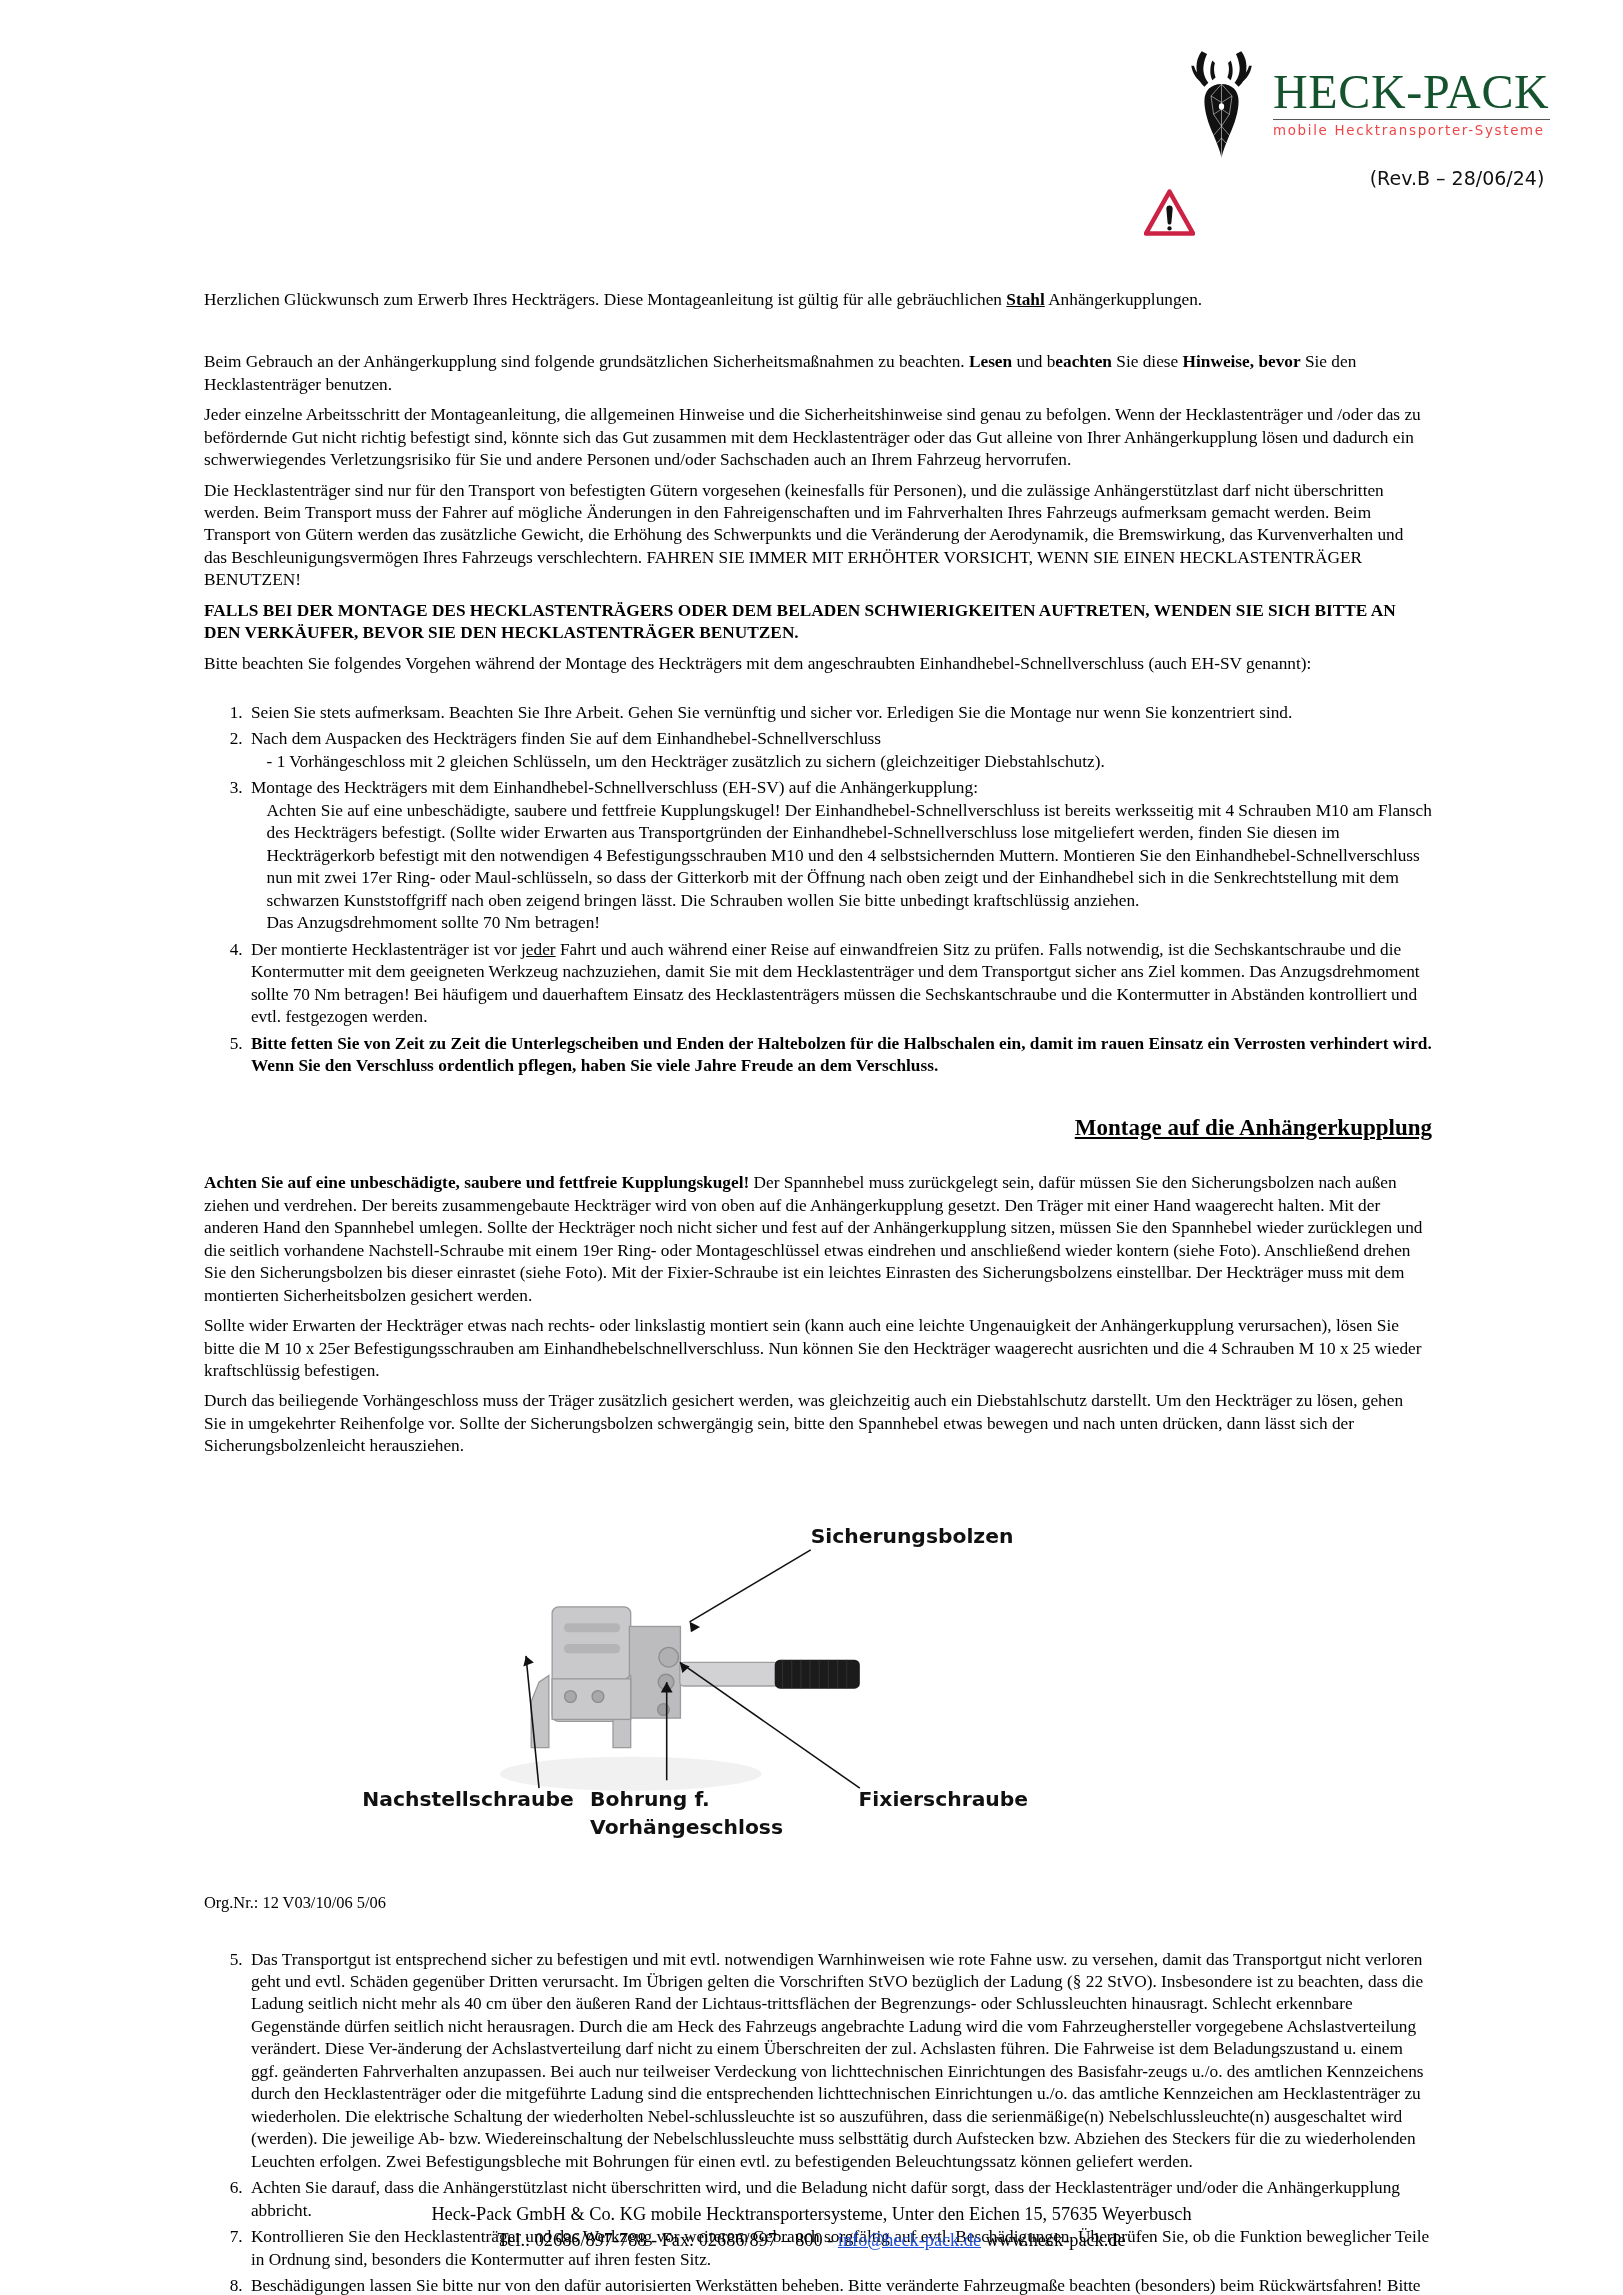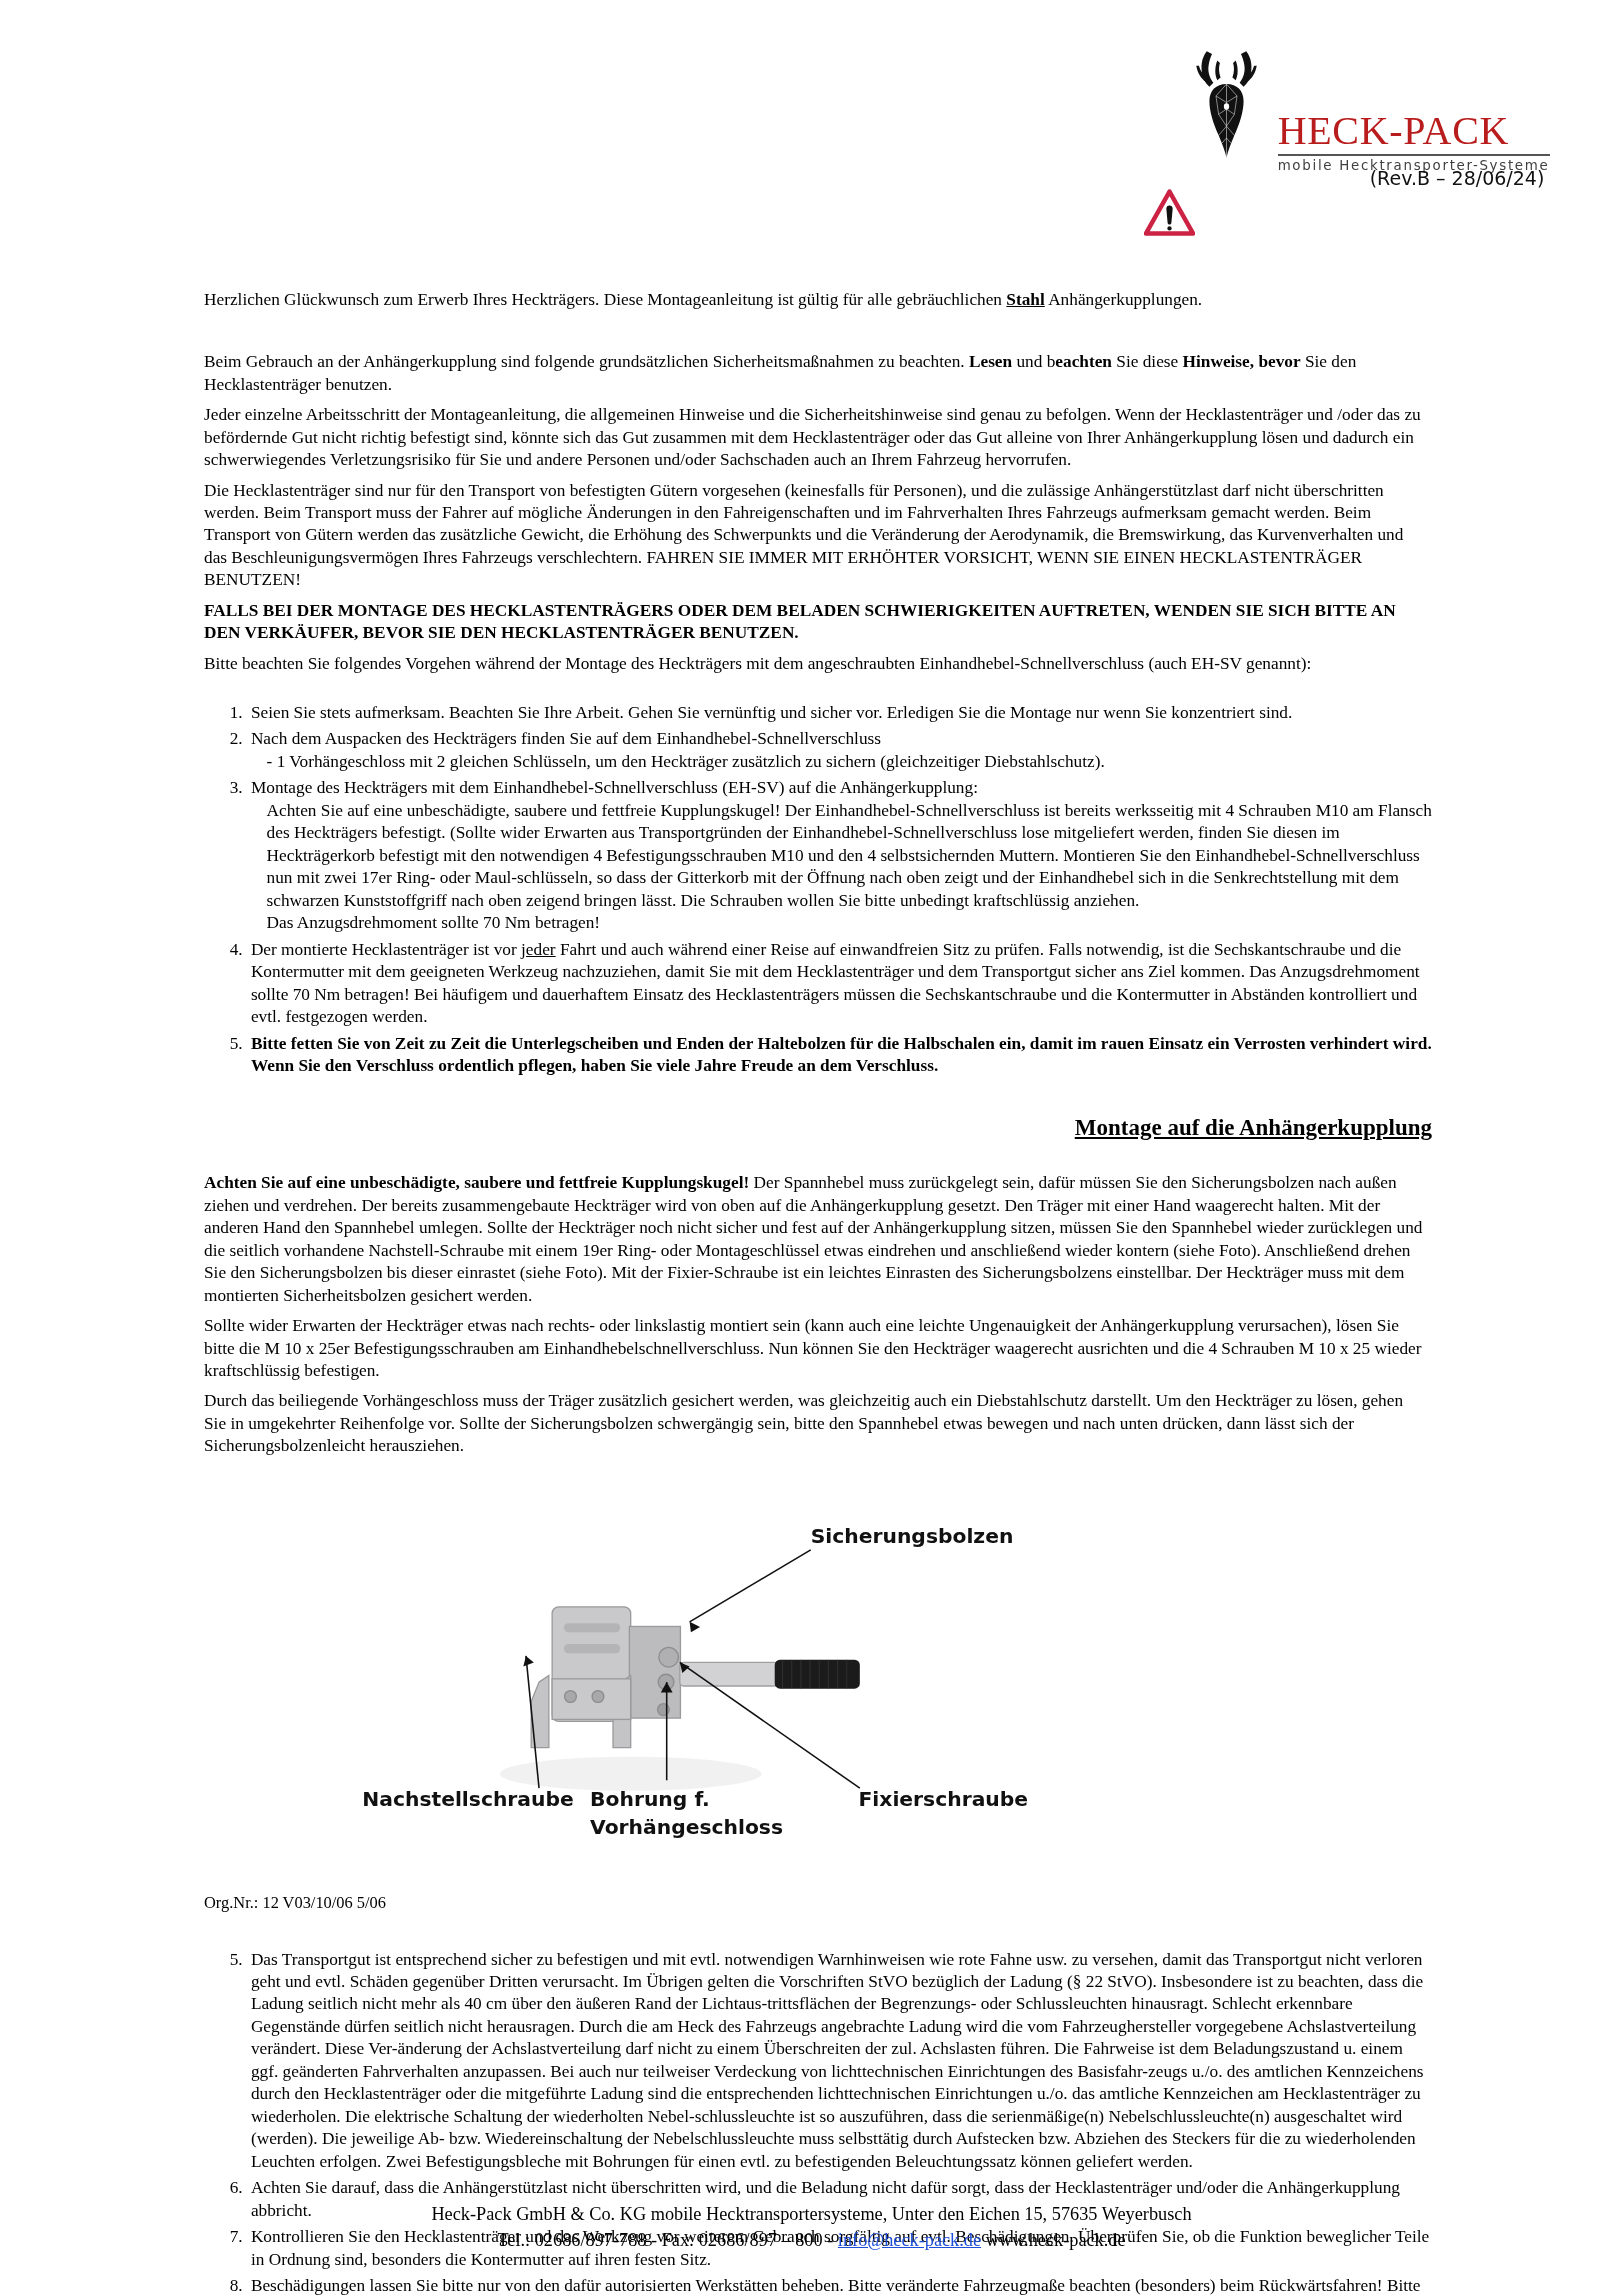--- a/index.html
+++ b/index.html
@@ -26,34 +26,33 @@
     position:absolute;
     right:10.5px; top:6.5px;
     display:flex;
     align-items:flex-start;
     gap:11.8px;
   }
   .deer-icon{ width:79px; height:115px; display:block; }
   .logo-text{ display:flex; flex-direction:column; padding-top:23.6px; }
   .logo-word{
     font-family:"Liberation Serif", serif;
-    font-size:40px;
+    font-size:48px;
     letter-spacing:0.7px;
     line-height:0.96;
-    color:#b91c1c;
-    margin-top:43px;
+    color:#14532d;
   }
   .logo-rule{
     height:1.3px; background:#555; margin:3.9px 0 2.6px 0; width:100%;
   }
   .logo-sub{
     font-family:"DejaVu Sans", sans-serif;
     font-size:13.4px;
     letter-spacing:1.7px;
-    color:#404040;
+    color:#ef4444;
     white-space:nowrap;
   }
   .rev{
     position:absolute;
     right:15.7px; top:128px;
     font-family:"DejaVu Sans", sans-serif;
     font-size:19px;
     color:#111;
     white-space:nowrap;
   }

